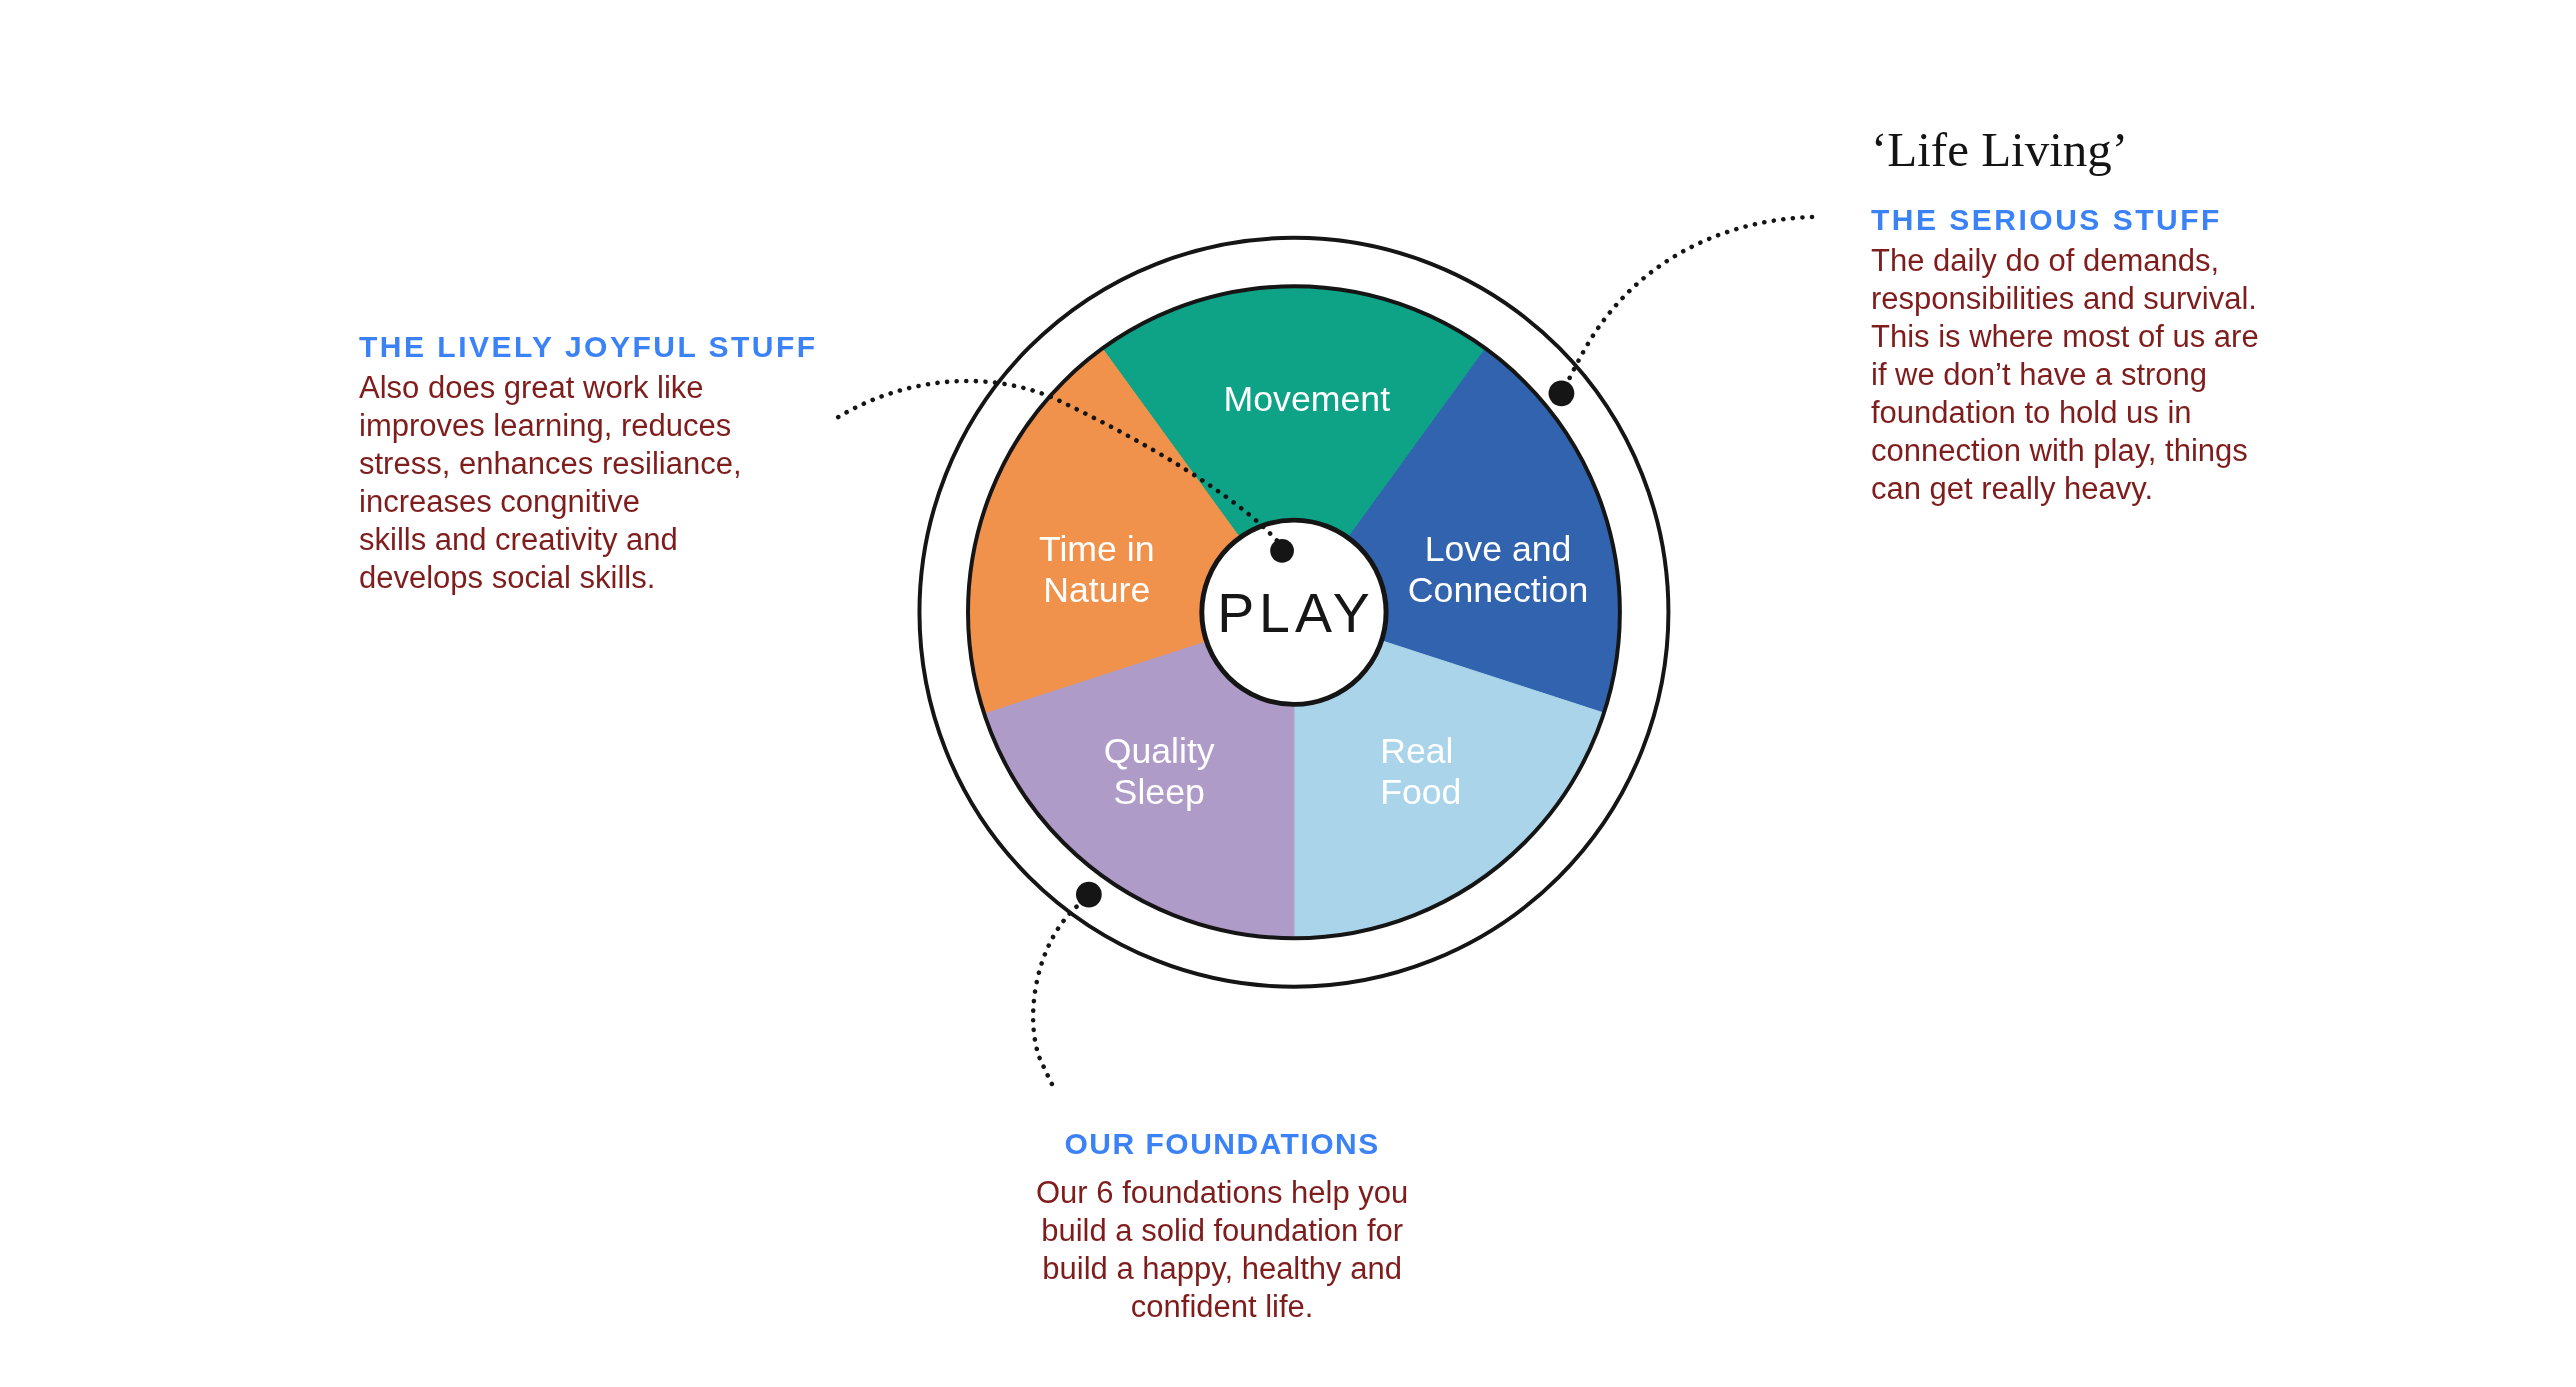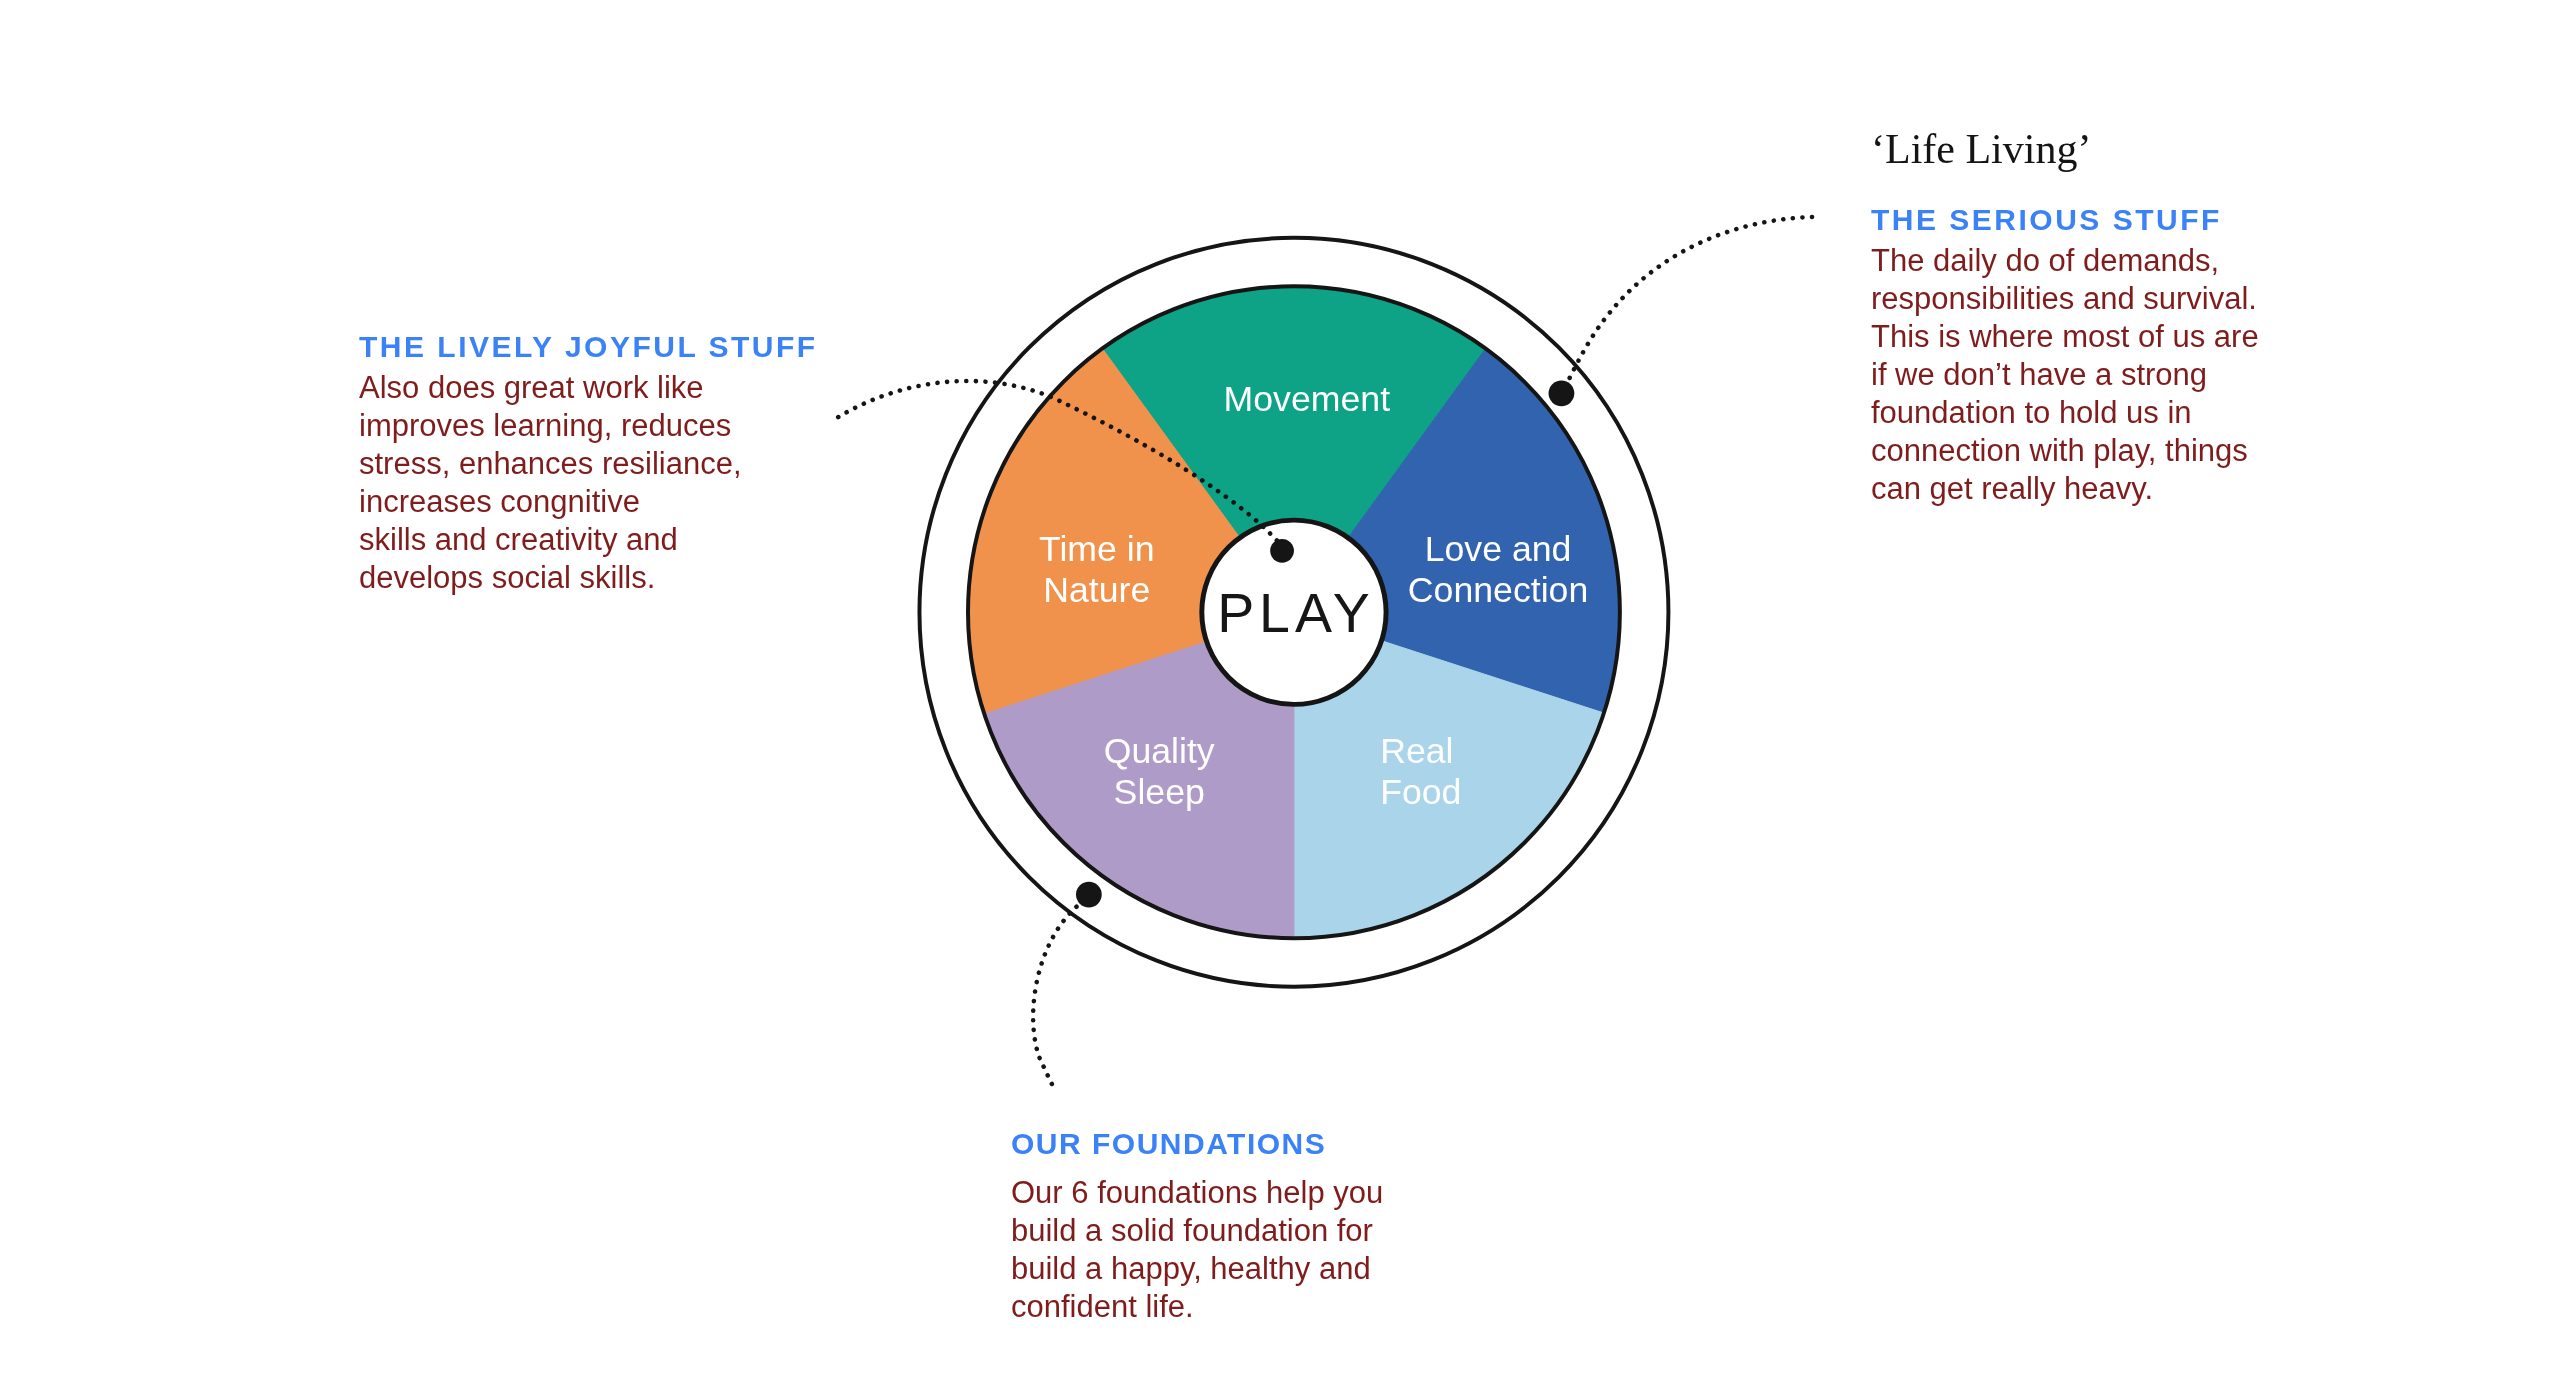--- a/index.html
+++ b/index.html
@@ -18,21 +18,21 @@
     stroke-width:4.6;
     stroke-dasharray:0.1 9.6;
     stroke-linecap:round;
   }
   .anchor-dot{fill:#151515;}
   .note{position:absolute;}
   .note h1{
     margin:0;
     font-family:"Liberation Serif",serif;
     font-weight:400;
-    font-size:42px;
+    font-size:49px;
     line-height:73px;
     color:#141414;
     white-space:nowrap;
   }
   .note h2{
     margin:16px 0 4px 0;
     font-weight:600;
     font-size:30px;
     line-height:36px;
     letter-spacing:2.5px;
@@ -41,21 +41,21 @@
   }
   .note .body{
     font-size:31px;
     line-height:38px;
     font-weight:400;
     color:#7f1d1d;
     white-space:nowrap;
   }
   .note-left{left:359px;top:313px;}
   .note-right{left:1871px;top:113px;}
-  .note-bottom{left:1011px;top:1126px;}
+  .note-bottom{left:1036px;top:1126px;text-align:center;}
   .note-bottom h2{margin:0 0 12px 0;letter-spacing:1.5px;}
   .seg-label{
     font-family:"Liberation Sans",sans-serif;
     font-size:36px;
     font-weight:500;
     fill:#ffffff;
   }
   .center-label{
     font-family:"Liberation Sans",sans-serif;
     font-size:56px;

